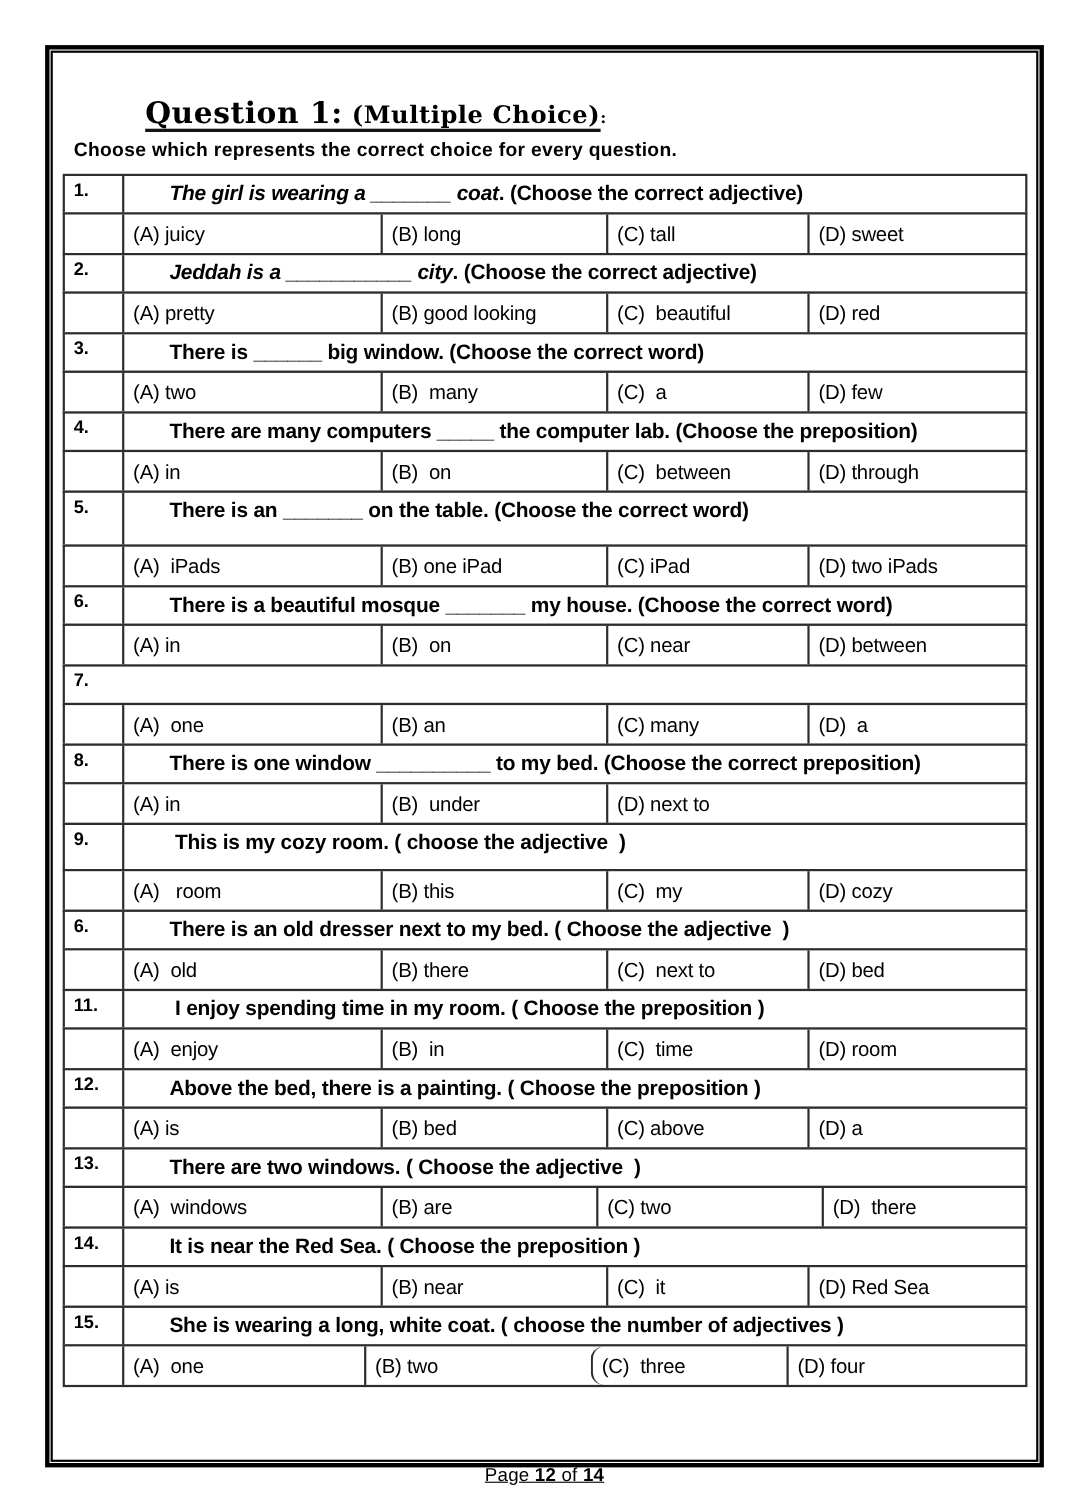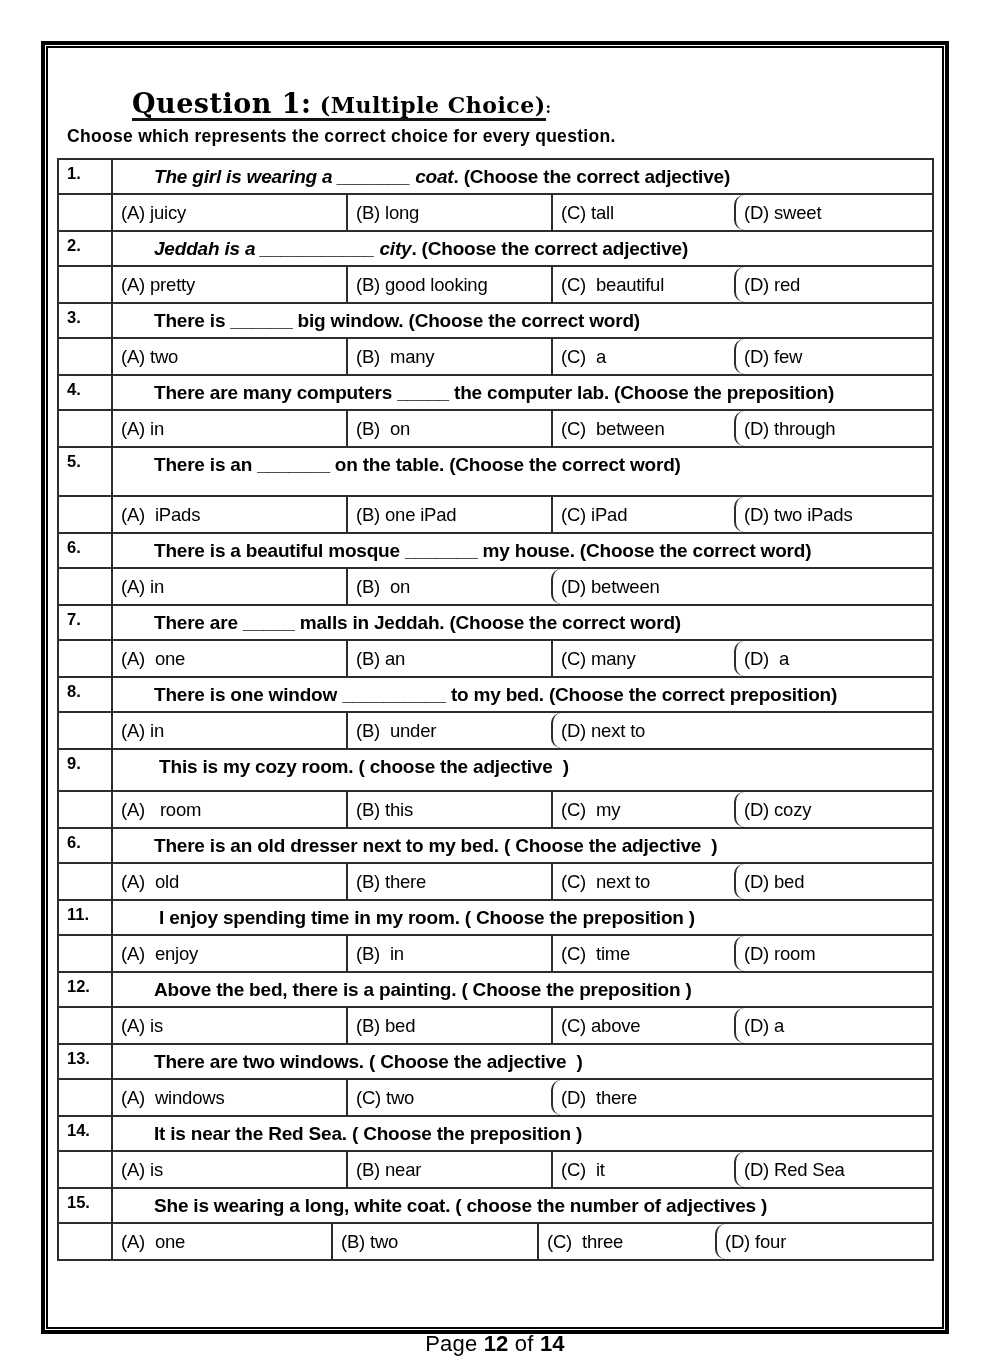--- a/index.html
+++ b/index.html
@@ -48,27 +48,27 @@
   .qtext {
     flex:1; font-weight:bold; font-size:19px; line-height:1.25;
     letter-spacing:-0.2px; white-space:pre-wrap; padding-top:5px;
   }
   .qi { font-style:italic;margin-left:33px; }
   .orow { min-height:39px; }
   .opt {
     font-size:18.5px; font-weight:normal; letter-spacing:-0.2px;
     white-space:pre-wrap; padding-top:7px;
   }
-  .cA { flex:0 0 235px; } .cB { flex:0 0 205px; } .cC { flex:0 0 183px; } .cD { flex:1;border-radius:10px; }
+  .cA { flex:0 0 235px; } .cB { flex:0 0 205px; } .cC { flex:0 0 183px; } .cD { flex:1; }
   .cols13 .cB { flex:0 0 196px; } .cols13 .cC { flex:0 0 205px; }
-  .cols15 .cA { flex:0 0 220px; } .cols15 .cB { flex:0 0 206px; } .cols15 .cC { flex:0 0 178px; }
+  .cols15 .cA { flex:0 0 220px; } .cols15 .cB { flex:0 0 206px; } .cols15 .cC { flex:0 0 178px;border-radius:12px; }
   
   .footer {
     position:absolute; left:41px; top:1331px; width:908px; text-align:center;
-    font-size:22px; letter-spacing:0.2px;
+    font-size:17px; letter-spacing:0.2px;text-decoration:underline;
   }
   .footer b { font-weight:bold; }
 </style>
 </head>
 <body>
 
 <div class="frame-outer">
   <div class="frame-inner">
 
     <div class="title-wrap">
@@ -145,27 +145,27 @@
         </section>
         <section class="qblock">
           <div class="row qrow">
             <div class="cell num">6.</div>
             <div class="cell qtext"><span class="qi"></span><span class="qr">There is a beautiful mosque _______ my house. (Choose the correct word)</span></div>
           </div>
           <div class="row orow">
             <div class="cell num"></div>
             <div class="cell opt cA">(A) in</div>
             <div class="cell opt cB">(B)  on</div>
+            <div class="cell opt cC">(C) near</div>
             <div class="cell opt cD">(D) between</div>
           </div>
         </section>
         <section class="qblock">
           <div class="row qrow">
             <div class="cell num">7.</div>
-            <div class="cell qtext"><span class="qi"></span><span class="qr">There are _____ malls in Jeddah. (Choose the correct word)</span></div>
           </div>
           <div class="row orow">
             <div class="cell num"></div>
             <div class="cell opt cA">(A)  one</div>
             <div class="cell opt cB">(B) an</div>
             <div class="cell opt cC">(C) many</div>
             <div class="cell opt cD">(D)  a</div>
           </div>
         </section>
         <section class="qblock">
@@ -233,20 +233,21 @@
           </div>
         </section>
         <section class="qblock">
           <div class="row qrow">
             <div class="cell num">13.</div>
             <div class="cell qtext"><span class="qi"></span><span class="qr">There are two windows. ( Choose the adjective  )</span></div>
           </div>
           <div class="row orow cols13">
             <div class="cell num"></div>
             <div class="cell opt cA">(A)  windows</div>
+            <div class="cell opt cB">(B) are</div>
             <div class="cell opt cC">(C) two</div>
             <div class="cell opt cD">(D)  there</div>
           </div>
         </section>
         <section class="qblock">
           <div class="row qrow">
             <div class="cell num">14.</div>
             <div class="cell qtext"><span class="qi"></span><span class="qr">It is near the Red Sea. ( Choose the preposition )</span></div>
           </div>
           <div class="row orow">

